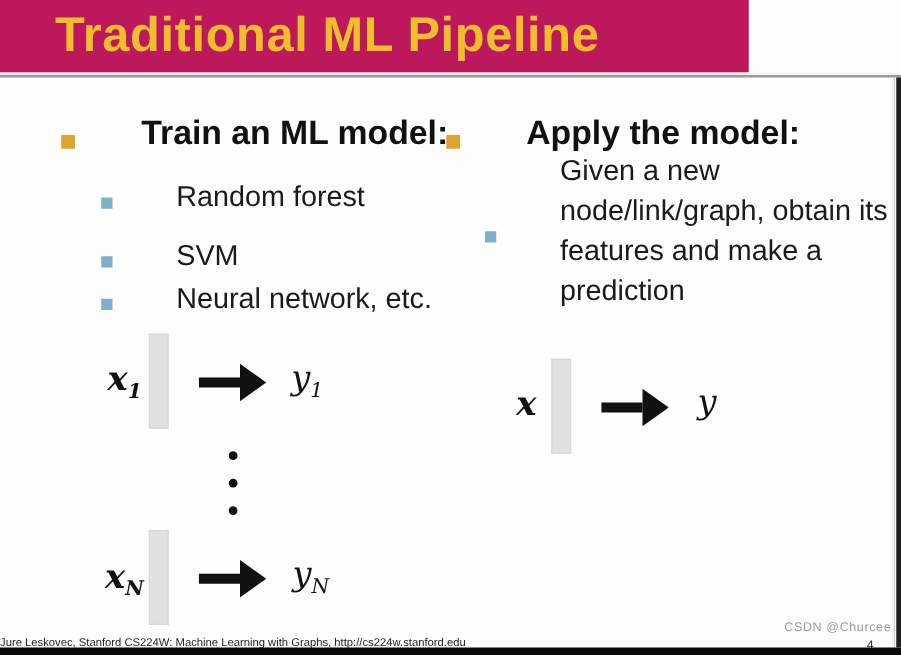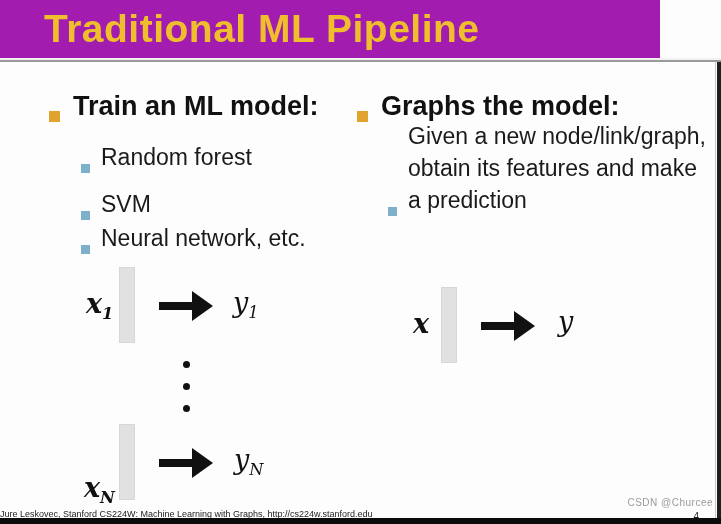--- a/index.html
+++ b/index.html
@@ -4,41 +4,41 @@
 <style>
   * { margin:0; padding:0; box-sizing:border-box; }
   html,body { background:#2a2a2a; }
   .frame {
     position:relative; width:721px; height:524px; overflow:hidden;
     background:#fdfdfd; font-family:"Liberation Sans", sans-serif;
   }
 
   
   .header {
-    position:absolute; left:0; top:0; width:660px; height:58px;
-    background:#a21caf;
+    position:absolute; left:0; top:0; width:599px; height:58px;
+    background:#be185d;
   }
   .header .title {
     position:absolute; left:44px; top:0; line-height:58px;
     font-size:39px; font-weight:700; color:#efbe2d; letter-spacing:0.5px;
     white-space:nowrap;
   }
   .header-sep {
     position:absolute; left:0; top:60px; width:721px; height:2px; background:#9a9a9a;
   }
   .header-sep-light {
     position:absolute; left:0; top:58px; width:721px; height:2px; background:#f2f2f2;
   }
 
   
   .right-line  { position:absolute; left:715px; top:62px; width:1px; height:456px; background:#c9c9c9; }
   .right-strip { position:absolute; left:717px; top:62px; width:4px; height:456px; background:#1f1f1f; }
 
   
-  .bullet-row { position:absolute; display:flex; align-items:flex-end; }
+  .bullet-row { position:absolute; display:flex; align-items:center;gap:40px; }
   .sq-gold {
     width:11px; height:11px; background:#dfa32e; margin-top:13px; margin-right:13px; flex:0 0 11px;
   }
   .sq-blue {
     width:9px; height:9px; background:#7eb0cb; margin-top:10px; margin-right:11px; flex:0 0 9px;
   }
   .h-l1 { font-size:27px; font-weight:700; color:#111; white-space:nowrap; }
   .t-l2 { font-size:23px; color:#1a1a1a; line-height:32px; }
 
   
@@ -99,21 +99,21 @@
     <span class="sq-blue"></span>
     <span class="t-l2">SVM</span>
   </div>
   <div class="bullet-row" style="left:81px; top:222px;">
     <span class="sq-blue"></span>
     <span class="t-l2">Neural network, etc.</span>
   </div>
 
   <div class="bullet-row" style="left:357px; top:91px;">
     <span class="sq-gold"></span>
-    <span class="h-l1">Graphs the model:</span>
+    <span class="h-l1">Apply the model:</span>
   </div>
   <div class="bullet-row" style="left:388px; top:120px; width:325px;">
     <span class="sq-blue"></span>
     <span class="t-l2" style="width:312px;">Given a new node/link/graph, obtain its features and make a prediction</span>
   </div>
 
   <span class="math bold" style="left:86px; top:288px;">
     <span>x</span><sub>1</sub>
   </span>
   <div class="vbar" style="left:119px; top:267px;"></div>
@@ -122,21 +122,21 @@
     <polygon points="33,0 54,15 33,30" fill="#111"></polygon>
   </svg>
   <span class="math" style="left:233px; top:287px;">
     <span>y</span><sub>1</sub>
   </span>
 
   <div class="dot" style="left:183px; top:361px;"></div>
   <div class="dot" style="left:183px; top:383px;"></div>
   <div class="dot" style="left:183px; top:405px;"></div>
 
-  <span class="math bold" style="left:84px; top:472px;">
+  <span class="math bold" style="left:84px; top:446px;">
     <span>x</span><sub>N</sub>
   </span>
   <div class="vbar" style="left:119px; top:424px;"></div>
   <svg class="arrow" style="left:159px; top:448px;" width="54" height="30" viewBox="0 0 54 30">
     <rect x="0" y="11" width="33" height="8" fill="#111"></rect>
     <polygon points="33,0 54,15 33,30" fill="#111"></polygon>
   </svg>
   <span class="math" style="left:234px; top:444px;">
     <span>y</span><sub>N</sub>
   </span>

